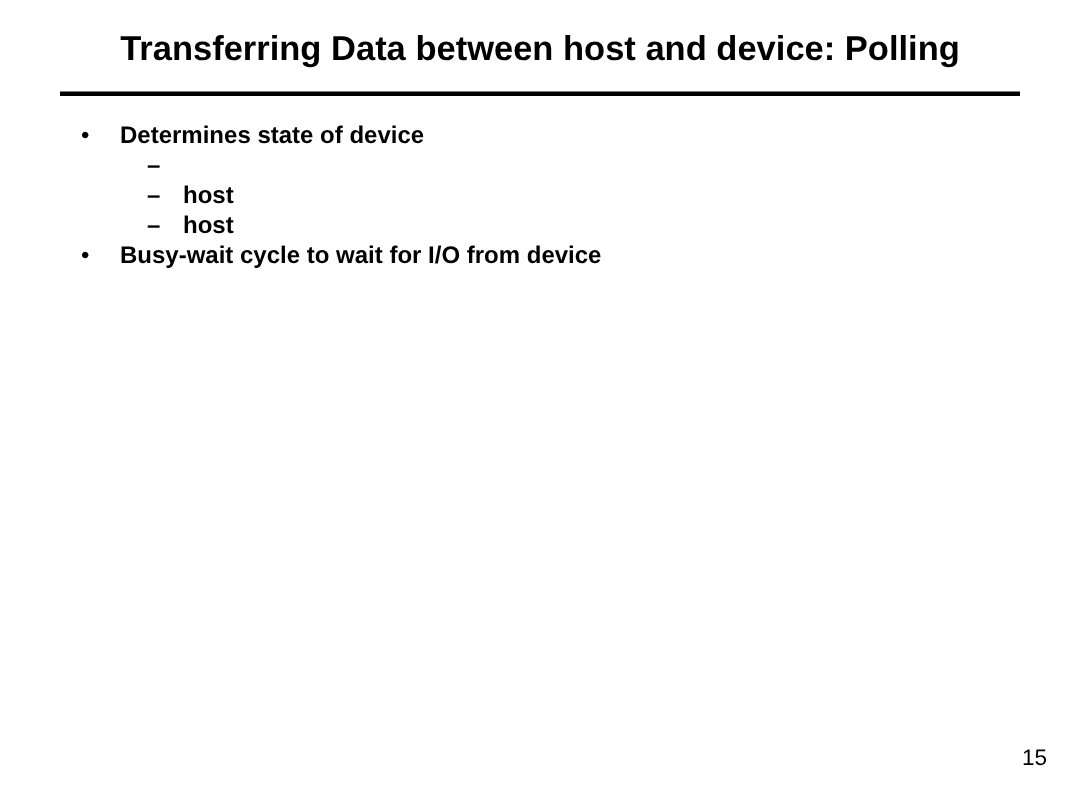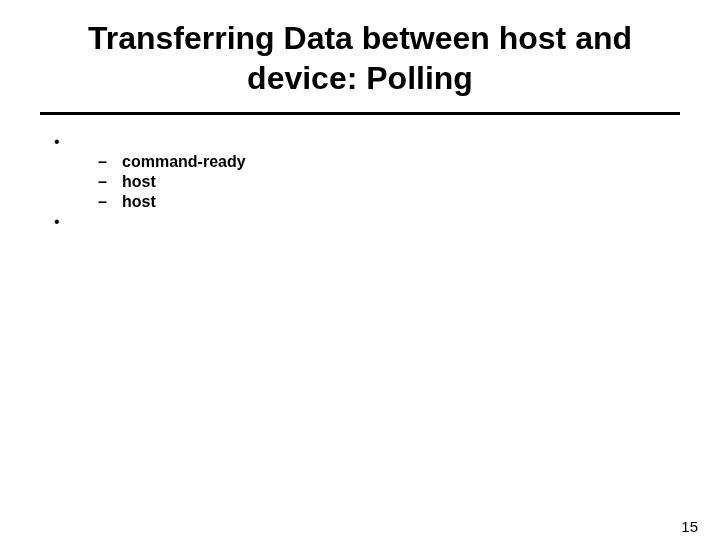--- a/index.html
+++ b/index.html
@@ -12,21 +12,21 @@
       position: relative;
       overflow: hidden;
     }
     .slide {
       width: 100%;
       height: 100%;
       padding: 18px 40px 0 40px;
       position: relative;
     }
     .title {
-      font-size: 32px;
+      font-size: 23px;
       font-weight: bold;
       text-align: center;
       line-height: 1.25;
       padding: 0 20px 14px 20px;
     }
     .rule {
       border: none;
       border-top: 3px solid #000;
       margin: 0 0 18px 0;
     }
@@ -53,48 +53,49 @@
       padding-left: 44px;
       margin-bottom: 2px;
     }
     .sub-marker {
       width: 24px;
       flex-shrink: 0;
       font-weight: bold;
     }
     .page-number {
       position: absolute;
-      bottom: 5px;
+      bottom: 26px;
       right: 22px;
       font-size: 15px;
     }
   </style>
 </head>
 <body>
 
 <div class="slide">
   <h1 class="title">Transferring Data between host and device: Polling</h1>
   <hr class="rule">
   <div class="content">
 
     <div class="bullet-row">
       <span class="bullet-marker">•</span>
+      <span class="bullet-text">Determines state of device</span>
     </div>
     <div class="sub-row">
       <span class="sub-marker">–</span>
-      <span class="bullet-text">command-ready</span>
     </div>
     <div class="sub-row">
       <span class="sub-marker">–</span>
       <span class="bullet-text">host</span>
     </div>
     <div class="sub-row">
       <span class="sub-marker">–</span>
       <span class="bullet-text">host</span>
     </div>
 
     <div class="bullet-row">
       <span class="bullet-marker">•</span>
+      <span class="bullet-text">Busy-wait cycle to wait for I/O from device</span>
     </div>
 
   </div>
   <div class="page-number">15</div>
 </div>
 
 </body></html>

